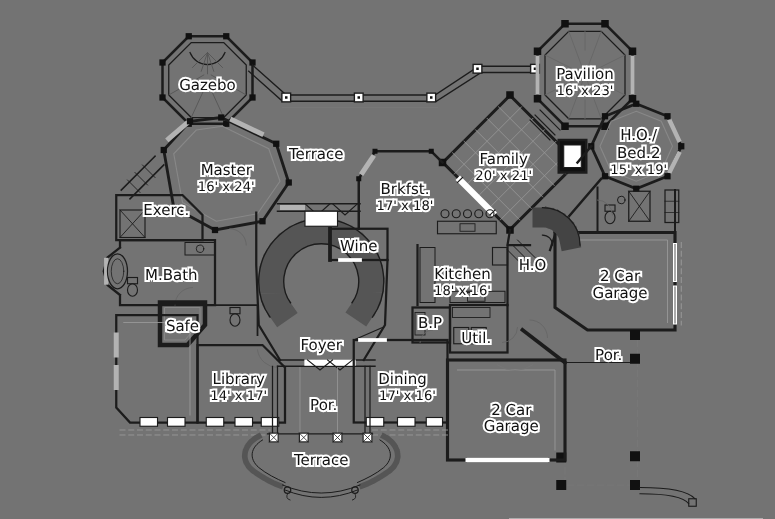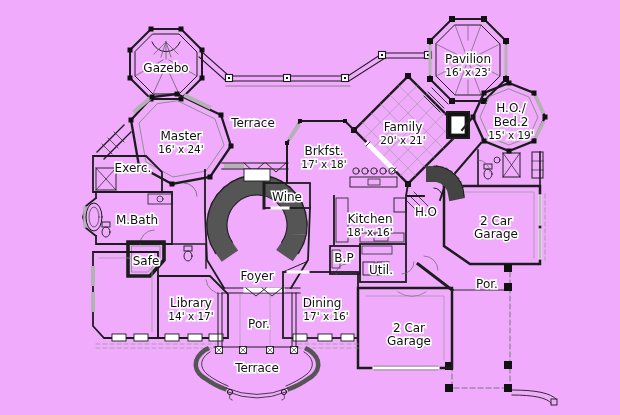--- a/index.html
+++ b/index.html
@@ -1,16 +1,16 @@
 <!DOCTYPE html>
 <html><head>
 <meta charset="utf-8">
 <style>
   html,body{margin:0;padding:0;background:#fff;}
-  .stage{position:relative;width:620px;height:415px;background:#f0abfc;overflow:hidden;
+  .stage{position:relative;width:620px;height:415px;background:#737373;overflow:hidden;
          font-family:"DejaVu Sans","Liberation Sans",sans-serif;}
   svg{position:absolute;left:0;top:0;}
   text{fill:#111;stroke:#fff;stroke-width:3.2px;paint-order:stroke;
        font-family:"DejaVu Sans","Liberation Sans",sans-serif;}
   .rm{font-size:12px;}
   .dim{font-size:10.5px;}
 </style>
 </head>
 <body>
 

